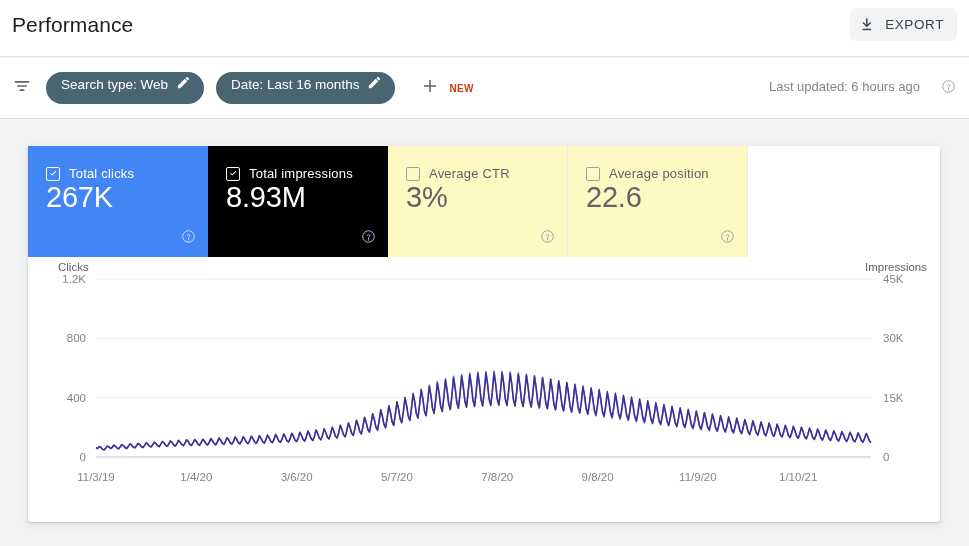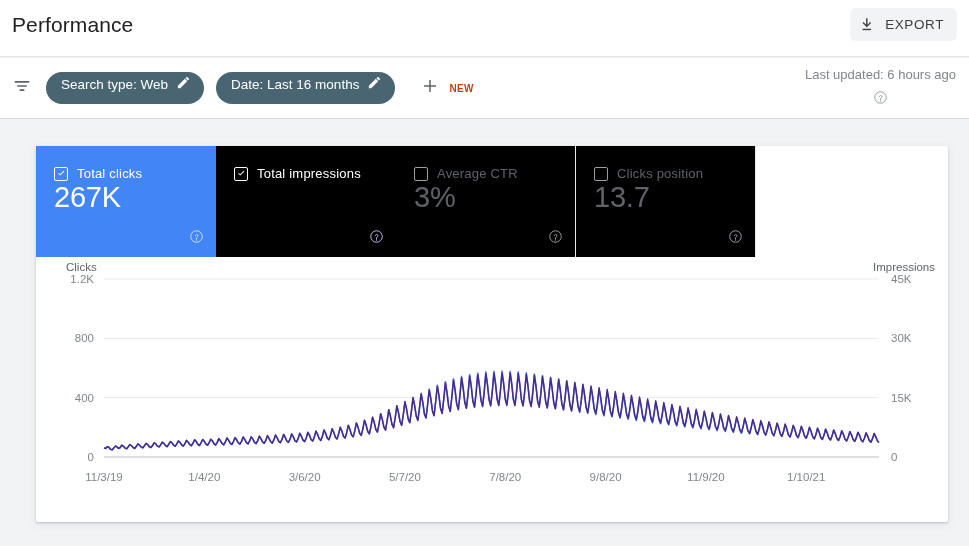--- a/index.html
+++ b/index.html
@@ -47,40 +47,40 @@
     padding: 0 13px 8px 15px; margin-right: 12px; cursor: pointer;
   }
   .chip-label { font-size: 13.5px; color: #fff; white-space: nowrap; }
   .new-btn {
     display: inline-flex; align-items: center; gap: 10px;
     margin-left: 6px; cursor: pointer; padding: 4px 8px;
   }
   .new-label { font-size: 10px; color: #c2410c; letter-spacing: .4px; font-weight: bold; }
   .updated {
     margin-left: auto; margin-right: 13px;
-    display: flex; align-items: center; gap: 8px; flex-direction: column;
+    display: flex; gap: 21px;
   }
   .updated-text { font-size: 13px; color: #80868b; }
 
   
   .card {
-    position: absolute; left: 36px; top: 146px; width: 912px; height: 376px;
+    position: absolute; left: 28px; top: 146px; width: 912px; height: 376px;
     background: #fff; border-radius: 2px;
     box-shadow: 0 1px 2px 0 rgba(60,64,67,.25), 0 2px 6px 2px rgba(60,64,67,.06);
   }
 
   
   .tiles { position: absolute; left: 0; top: 0; width: 912px; height: 111px; display: flex; }
   .tile {
     width: 180px; height: 111px; position: relative; cursor: pointer;
     padding: 20px 0 0 18px; border-right: 1px solid #e8eaed;
   }
   .tile.clicks { background: #4285f4; border-right: none; }
   .tile.impr   { background: #000000; border-right: none; }
-  .tile.flat   { background: #000000; }
+  .tile.flat   { background: #fef9c3; }
   .tile.last   { border-right: 1px solid #e8eaed; }
   .tile-head { display: flex; align-items: center; gap: 9px; }
   .cbx {
     width: 14px; height: 14px; border-radius: 2px; flex: none;
     display: flex; align-items: center; justify-content: center;
   }
   .cbx.on  { border: 1.6px solid #ffffff; }
   .cbx.off { border: 1.6px solid #9aa0a6; }
   .tile-name { font-size: 13px; letter-spacing: .2px; white-space: nowrap; }
   .tile.clicks .tile-name, .tile.impr .tile-name { color: #fff; }
@@ -189,20 +189,21 @@
 
       <div class="tile impr">
         <div class="tile-head">
           <span class="cbx on">
             <svg width="11" height="11" viewBox="0 0 24 24">
                 <path d="M9.2 16.6 4.8 12.2l1.5-1.5 2.9 2.9 7.5-7.5 1.5 1.5z" fill="#ffffff"></path>
               </svg>
           </span>
           <span class="tile-name">Total impressions</span>
         </div>
+        <div class="tile-value">8.93M</div>
         <span class="qmark">
           <svg width="15" height="15" viewBox="0 0 24 24">
             <circle cx="12" cy="12" r="9.2" fill="none" stroke="#c7b3e8" stroke-width="1.6"></circle>
             <path d="M12 15.4v-.9c0-1 .5-1.5 1.3-2.1.7-.5 1.1-.9 1.1-1.7 0-1-.9-1.7-2.1-1.7-1.1 0-2 .6-2.2 1.6" fill="none" stroke="#c7b3e8" stroke-width="1.6" stroke-linecap="round"></path>
             <circle cx="12" cy="17.6" r="1.05" fill="#c7b3e8"></circle>
           </svg>
         </span>
       </div>
 
       <div class="tile flat">
@@ -216,23 +217,23 @@
             <circle cx="12" cy="12" r="9.2" fill="none" stroke="#9aa0a6" stroke-width="1.6"></circle>
             <path d="M12 15.4v-.9c0-1 .5-1.5 1.3-2.1.7-.5 1.1-.9 1.1-1.7 0-1-.9-1.7-2.1-1.7-1.1 0-2 .6-2.2 1.6" fill="none" stroke="#9aa0a6" stroke-width="1.6" stroke-linecap="round"></path>
             <circle cx="12" cy="17.6" r="1.05" fill="#9aa0a6"></circle>
           </svg>
         </span>
       </div>
 
       <div class="tile flat last">
         <div class="tile-head">
           <span class="cbx off"></span>
-          <span class="tile-name">Clicks position</span>
-        </div>
-        <div class="tile-value">13.7</div>
+          <span class="tile-name">Average position</span>
+        </div>
+        <div class="tile-value">22.6</div>
         <span class="qmark">
           <svg width="15" height="15" viewBox="0 0 24 24">
             <circle cx="12" cy="12" r="9.2" fill="none" stroke="#9aa0a6" stroke-width="1.6"></circle>
             <path d="M12 15.4v-.9c0-1 .5-1.5 1.3-2.1.7-.5 1.1-.9 1.1-1.7 0-1-.9-1.7-2.1-1.7-1.1 0-2 .6-2.2 1.6" fill="none" stroke="#9aa0a6" stroke-width="1.6" stroke-linecap="round"></path>
             <circle cx="12" cy="17.6" r="1.05" fill="#9aa0a6"></circle>
           </svg>
         </span>
       </div>
     </div>
 

